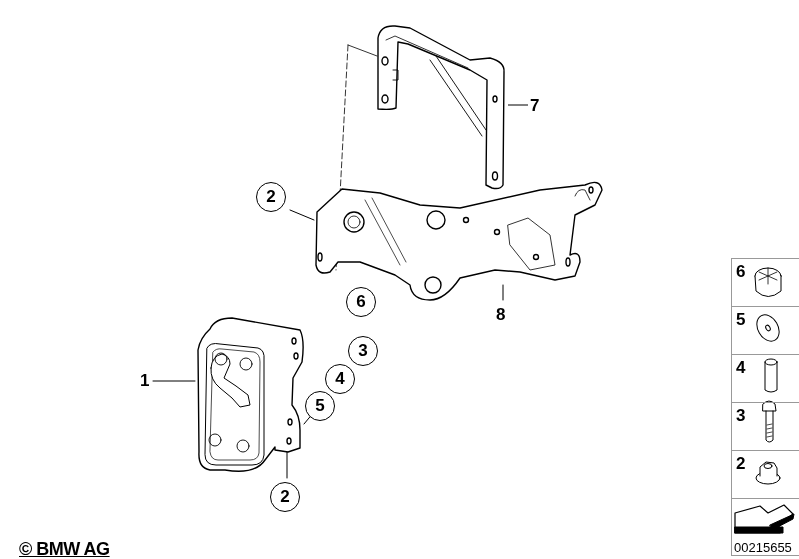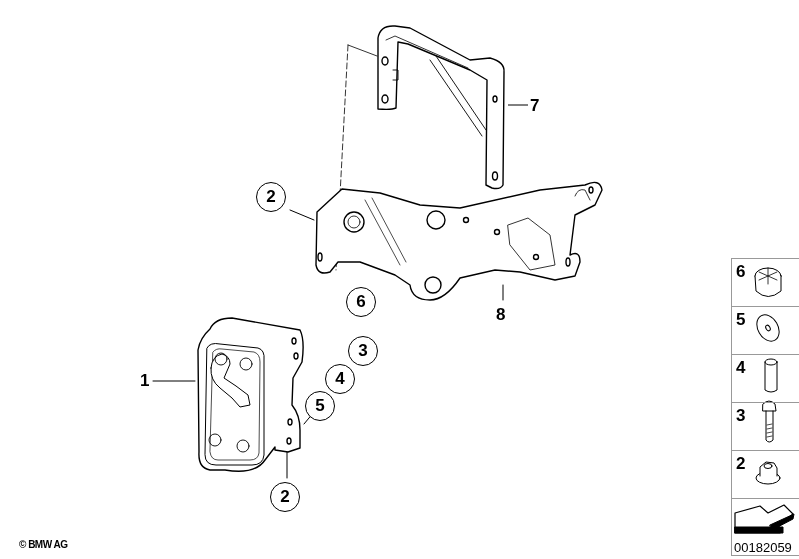--- a/index.html
+++ b/index.html
@@ -8,21 +8,21 @@
     .canvas { position: absolute; left: 0; top: 0; width: 799px; height: 559px; }
     .callout { position: absolute; width: 30px; height: 30px; border: 1.6px solid #000;
                border-radius: 50%; background: #fff; display: flex; align-items: center;
                justify-content: center; font-weight: bold; font-size: 17px; box-sizing: border-box; }
     .plain-label { position: absolute; font-weight: bold; font-size: 17px; }
     .legend { position: absolute; left: 731px; top: 258px; width: 68px; border: 1px solid #999;
               border-right: none; box-sizing: border-box; }
     .legend-row { height: 47px; border-bottom: 1px solid #999; position: relative; }
     .legend-row:last-child { border-bottom: none; height: 56px; }
     .legend-num { position: absolute; left: 4px; top: 3px; font-weight: bold; font-size: 17px; }
-    .copyright { position: absolute; left: 19px; top: 539px; font-weight: bold; font-size: 10px; letter-spacing: -0.5px; }
+    .copyright { position: absolute; left: 19px; top: 539px; font-weight: bold; font-size: 18px; letter-spacing: -0.5px; text-decoration: underline; }
     .docnum { position: absolute; left: 734px; top: 540px; font-size: 13px; }
   </style>
 </head>
 <body>
 
 <div class="canvas">
   <svg width="799" height="559" viewBox="0 0 799 559" style="position:absolute;left:0;top:0" fill="none" stroke="#000" stroke-width="1.4" stroke-linejoin="round" stroke-linecap="round">
 
     <g>
       <path d="M378 109 L378 38 Q380 25 395 26 L410 28 L470 60 L490 58 Q505 62 504 72 L503 185 Q500 190 492 188 L486 185 L487 80 L470 70 L408 44 L398 42 L396 108 Q392 110 378 109 Z" fill="#fff"></path>
@@ -142,14 +142,14 @@
     <div class="legend-row">
       <span class="legend-num">3</span>
     </div>
     <div class="legend-row">
       <span class="legend-num">2</span>
     </div>
     <div class="legend-row"></div>
   </div>
 
   <div class="copyright">© BMW AG</div>
-  <div class="docnum">00182059</div>
+  <div class="docnum">00215655</div>
 </div>
 
 </body></html>

